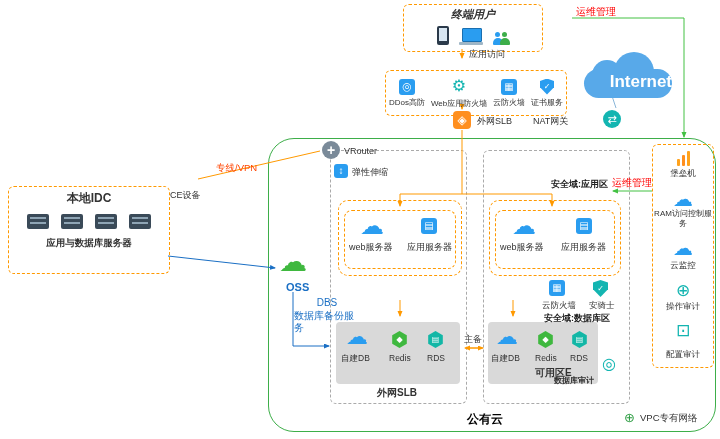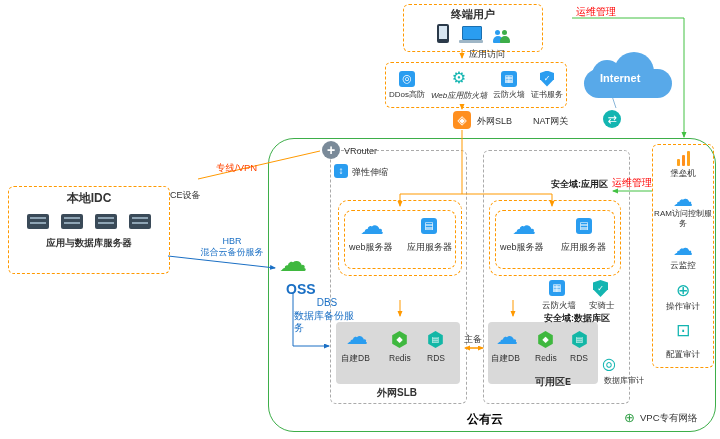--- a/index.html
+++ b/index.html
@@ -11,21 +11,21 @@
   .d-gr{border:1px dashed #aaaaaa;border-radius:6px;}
   .cloudbox{border:1.5px solid #3dae49;border-radius:26px;}
   .graybox{background:#d9d9d9;border-radius:4px;}
   
   .t{position:absolute;font-size:9px;color:#333;white-space:nowrap;line-height:1.25;}
   .b{font-weight:bold;}
   .red{color:#ff0000;font-size:10px;}
   .blue{color:#1a6fc4;}
   .green{color:#000000;}
   .s8{font-size:8px;} .s85{font-size:8.5px;} .s10{font-size:10px;}
-  .s11{font-size:11px;} .s12{font-size:12px;}
+  .s11{font-size:11px;font-style:italic;} .s12{font-size:12px;}
   .ctr{text-align:center;}
   
   .ic{position:absolute;display:flex;align-items:center;justify-content:center;color:#fff;line-height:1;}
   .rs{border-radius:3px;}
   .glyph{position:absolute;line-height:1;}
   .hex{clip-path:polygon(50% 0%,93% 25%,93% 75%,50% 100%,7% 75%,7% 25%);}
   .shield{clip-path:polygon(50% 0,100% 15%,100% 55%,50% 100%,0 55%,0 15%);}
   .g-cloud::before{content:"☁";}
   .g-gear::before{content:"⚙";}
   .g-swap::before{content:"⇄";}
@@ -54,24 +54,24 @@
   .ce{width:26px;height:16px;background:#4a90c2;border-radius:2px;position:relative;}
   .ce::before{content:"";position:absolute;left:3px;top:3px;right:3px;height:2px;background:#cfe6f7;}
   .ce::after{content:"";position:absolute;left:3px;top:9px;right:3px;height:2px;background:#cfe6f7;}
   .bars{display:flex;align-items:flex-end;gap:2px;height:15px;}
   .bars i{display:block;width:3px;background:#ffa21c;border-radius:1px;}
   
   .inet i{position:absolute;background:#58a9e9;border-radius:50%;}
   .inet .c1{left:8px;top:8px;width:30px;height:30px;}
   .inet .c2{left:30px;top:0;width:40px;height:40px;}
   .inet .c3{left:0;top:17px;width:88px;height:29px;border-radius:16px;}
-  .inet span{position:absolute;left:16px;top:20px;width:88px;text-align:left;color:#fff;font-weight:bold;font-size:11px;}
+  .inet span{position:absolute;left:0;top:20px;width:88px;text-align:right;color:#fff;font-weight:bold;font-size:17px;}
   
   .col{display:flex;flex-direction:column;align-items:center;}
-  .row{display:flex;flex-direction:row;align-items:center;}
+  .row{display:flex;flex-direction:row;align-items:center;margin-top:8px;}
 </style>
 </head>
 <body>
 
 <div id="stage">
 
   
   <div class="abs cloudbox" style="left:268px;top:138px;width:446px;height:292px;"></div>
 
   <div class="abs d-gr" style="left:330px;top:150px;width:135px;height:252px;"></div>
@@ -137,21 +137,21 @@
 
   <div class="t" style="left:469px;top:49px;">应用访问</div>
   <div class="t red" style="left:576px;top:6px;">运维管理</div>
 
   
   <div class="abs d-or row" style="left:385px;top:62px;width:180px;height:44px;justify-content:space-around;">
     <div class="col" style="gap:2px;">
       <span class="ic rs g-target" style="position:static;width:16px;height:16px;background:#2a9df0;font-size:11px;"></span>
       <span class="s8">DDos高防</span>
     </div>
-    <div class="col" style="gap:4px;font-style:italic;">
+    <div class="col" style="gap:4px;">
       <span class="g-gear" style="color:#13b5b1;font-size:16px;line-height:1;"></span>
       <span class="s8">Web应用防火墙</span>
     </div>
     <div class="col" style="gap:2px;">
       <span class="ic rs g-grid" style="position:static;width:16px;height:16px;background:#2a9df0;font-size:10px;"></span>
       <span class="s8">云防火墙</span>
     </div>
     <div class="col" style="gap:2px;">
       <span class="ic shield g-check" style="position:static;width:14px;height:16px;background:#2a9df0;font-size:8px;"></span>
       <span class="s8">证书服务</span>
@@ -187,26 +187,22 @@
     </div>
     <div class="b" style="margin-top:8px;font-size:9.5px;">应用与数据库服务器</div>
   </div>
 
   
   <span class="abs ce" style="left:168px;top:170px;"></span>
   <div class="t" style="left:170px;top:190px;">CE设备</div>
   <div class="t" style="left:216px;top:162px;color:#ff4400;font-size:9.5px;">专线/VPN</div>
 
   
-  <div class="abs col blue" style="left:196px;top:236px;width:72px;font-size:9px;line-height:1.25;">
-    <span>HBR</span>
-    <span>混合云备份服务</span>
-  </div>
   <span class="glyph g-cloud" style="left:279px;top:248px;color:#3fb83f;font-size:28px;"></span>
-  <div class="t b blue" style="left:286px;top:281px;font-size:14px;">OSS</div>
+  <div class="t b blue" style="left:286px;top:281px;font-size:11px;">OSS</div>
   <div class="abs col blue" style="left:294px;top:297px;width:66px;font-size:10px;line-height:1.25;">
     <span>DBS</span>
     <span>数据库备份服务</span>
   </div>
 
   
   <span class="ic rs g-ud" style="left:334px;top:164px;width:14px;height:14px;background:#2a9df0;font-size:10px;"></span>
   <div class="t" style="left:352px;top:167px;">弹性伸缩</div>
 
   <span class="glyph g-cloud" style="left:360px;top:214px;color:#2a9df0;font-size:24px;"></span>
@@ -239,23 +235,23 @@
   <div class="t b" style="left:544px;top:313px;color:#222;">安全域:数据库区</div>
 
   <span class="glyph g-cloud" style="left:496px;top:326px;color:#2a9df0;font-size:22px;"></span>
   <span class="ic hex g-gem" style="left:537px;top:331px;width:17px;height:17px;background:#3fb83f;font-size:8px;"></span>
   <span class="ic hex g-lines" style="left:571px;top:331px;width:17px;height:17px;background:#12b7a6;font-size:8px;"></span>
   <div class="t s85" style="left:491px;top:353px;">自建DB</div>
   <div class="t s85" style="left:535px;top:353px;">Redis</div>
   <div class="t s85" style="left:570px;top:353px;">RDS</div>
 
   <span class="glyph g-target" style="left:602px;top:356px;color:#13b5b1;font-size:16px;"></span>
-  <div class="t s8" style="left:604px;top:376px;">数据库审计</div>
-
-  <div class="t s10 b" style="left:535px;top:377px;font-family:Liberation Mono, monospace;">可用区E</div>
+  <div class="t s8" style="left:554px;top:376px;font-weight:bold;">数据库审计</div>
+
+  <div class="t s10 b" style="left:535px;top:367px;">可用区E</div>
 
   
   <div class="t" style="left:464px;top:334px;">主备</div>
 
   
   <div class="t red" style="left:612px;top:177px;">运维管理</div>
 
   
   <div class="abs d-or col" style="left:652px;top:144px;width:62px;height:224px;justify-content:space-between;padding:6px 0;box-sizing:border-box;">
     <div class="col" style="gap:2px;">

